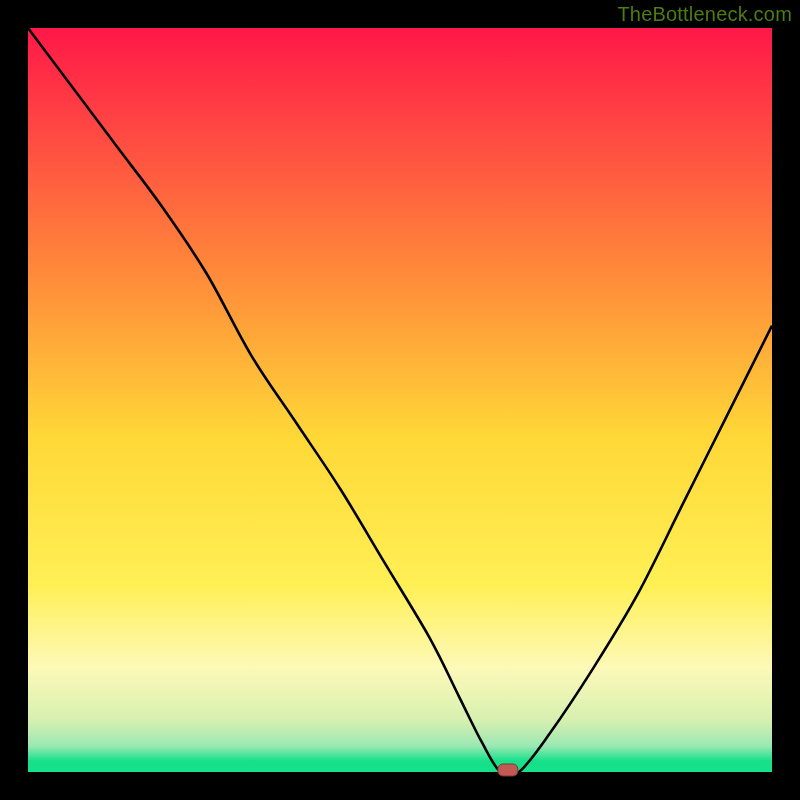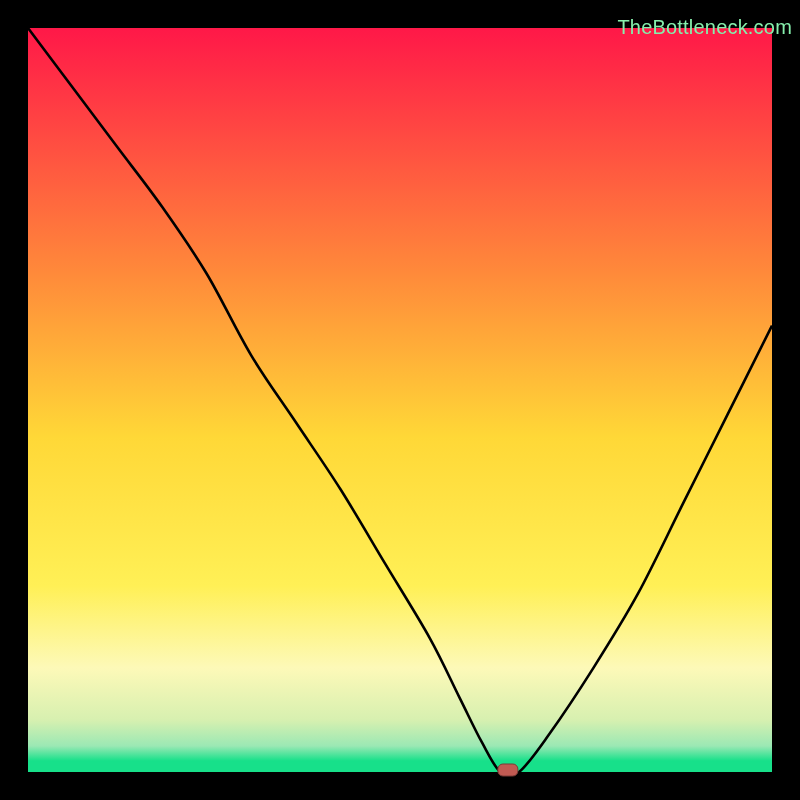--- a/index.html
+++ b/index.html
@@ -9,24 +9,24 @@
     font-family: Arial, Helvetica, sans-serif;
   }
   .chart-container {
     width: 800px;
     height: 800px;
     position: relative;
     background: #000;
   }
   .watermark {
     position: absolute;
-    top: 16px;
+    top: 3px;
     right: 8px;
     font-size: 20px;
-    color: #86efac;
+    color: #4d7c0f;
     font-weight: 500;
     letter-spacing: 0.2px;
   }
   svg { display: block; }
 </style>
 </head>
 <body>
 
 <div class="chart-container">
   <div class="watermark">TheBottleneck.com</div>

